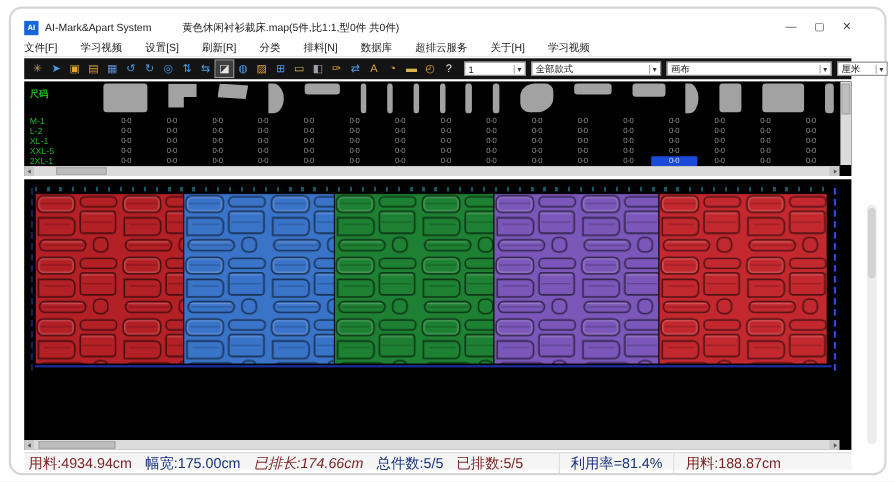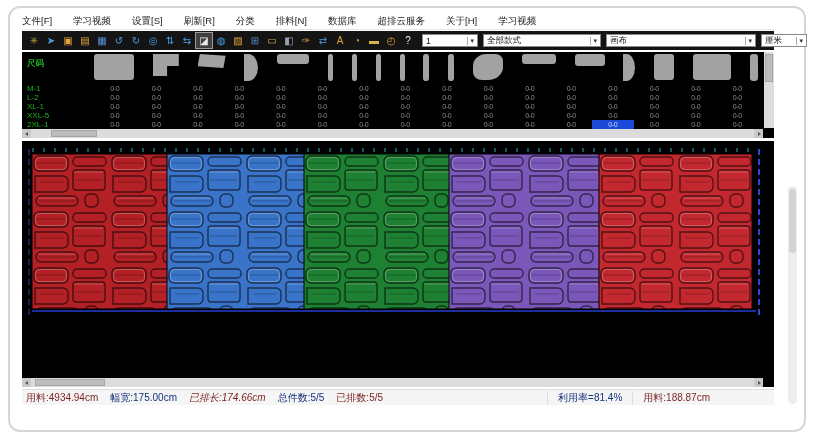--- a/index.html
+++ b/index.html
@@ -77,21 +77,21 @@
   .baseline{position:absolute;left:10px;top:169px;width:724px;height:2px;background:#1d2d9e;}
   .endline{position:absolute;left:736px;top:8px;height:166px;width:0;border-left:2px dashed #2b46d9;}
   .startline{position:absolute;left:6px;top:8px;height:166px;width:0;border-left:2px dashed #16224f;}
   .canvas-hscroll{bottom:0;}
 
   .canvas-vscroll{position:absolute;right:7px;top:178px;width:9px;height:218px;
     background:#ededed;border-radius:5px;}
   .vthumb2{position:absolute;left:1px;right:1px;top:3px;height:64px;background:#d2d2d2;border-radius:4px;}
 
   
-  .statusbar{height:15px;display:flex;align-items:flex-end;font-size:10px;background:#f5f5f5;
+  .statusbar{height:15px;display:flex;align-items:flex-start;font-size:13px;background:#f5f5f5;
     border-top:1px solid #ddd;margin-top:2px;padding:0 4px;}
   .status-left{display:flex;gap:12px;}
   .status-right{margin-left:auto;display:flex;margin-right:50px;}
   .status-right span{padding:0 10px;border-left:1px solid #ddd;}
 </style>
 </head>
 <body>
 
 <svg width="0" height="0" style="position:absolute" aria-hidden="true">
   <defs>
@@ -115,20 +115,30 @@
         <line x1="42" y1="18" x2="71" y2="18"></line>
         <line x1="6" y1="44" x2="43" y2="44"></line>
       </g>
     </pattern>
   </defs>
 </svg>
 
 <div class="card">
   <div class="app">
 
+    <div class="titlebar">
+      <div class="app-icon">AI</div>
+      <span class="app-title">AI-Mark&amp;Apart System</span>
+      <span class="doc-title">黄色休闲衬衫裁床.map(5件,比1:1,型0件 共0件)</span>
+      <div class="win-controls">
+        <span>—</span>
+        <span>▢</span>
+        <span>✕</span>
+      </div>
+    </div>
 
     <div class="menubar" id="menubar">
         <span class="menu-item">文件[F]</span>
         <span class="menu-item">学习视频</span>
         <span class="menu-item">设置[S]</span>
         <span class="menu-item">刷新[R]</span>
         <span class="menu-item">分类</span>
         <span class="menu-item">排料[N]</span>
         <span class="menu-item">数据库</span>
         <span class="menu-item">超排云服务</span>

